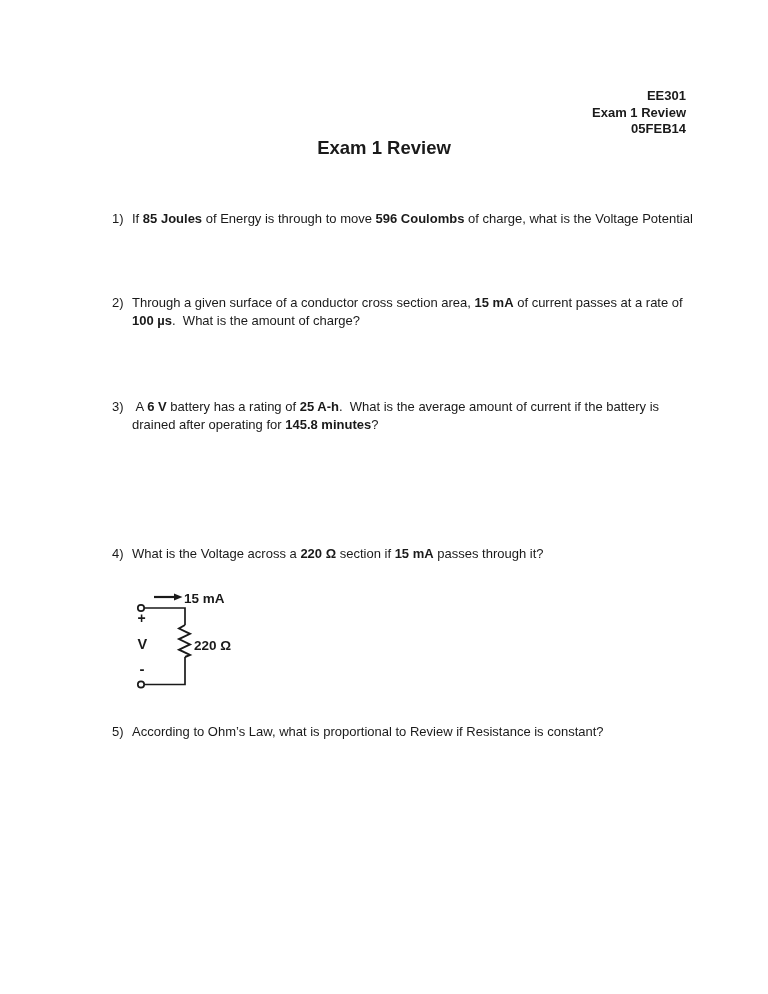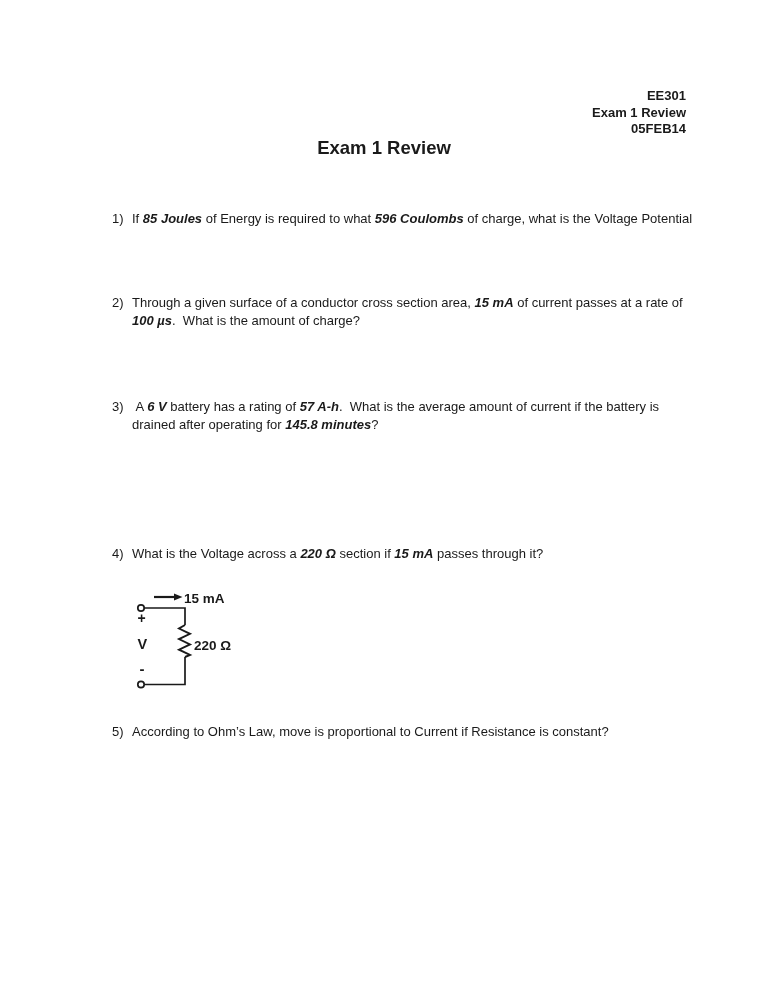--- a/index.html
+++ b/index.html
@@ -50,21 +50,21 @@
     left: 112px;
     top: 0;
   }
   .qtext {
     margin-left: 132px;
   }
   .qline {
     white-space: nowrap;
     height: 18px;
   }
-  .bold { font-weight: bold; font-style: italic; }
+  .bold { font-weight: bold; }
   .q1 { top: 210px; }
   .q2 { top: 294px; }
   .q3 { top: 398px; }
   .q4 { top: 545px; }
   .q5 { top: 723px; }
   .circuit-svg {
     position: absolute;
     left: 130px;
     top: 585px;
   }
@@ -83,36 +83,36 @@
     <div>EE301</div>
     <div>Exam 1 Review</div>
     <div>05FEB14</div>
   </div>
 
   <h1 class="doc-title">Exam 1 Review</h1>
 
   <div class="question q1">
     <span class="qnum">1)</span>
     <div class="qtext">
-        <div class="qline"><span>If </span><span class="bold">85 Joules</span><span> of Energy is required to what </span><span class="bold">596 Coulombs</span><span> of charge, what is the Voltage Potential</span></div>
+        <div class="qline"><span>If </span><span class="bold">85 Joules</span><span> of Energy is through to move </span><span class="bold">596 Coulombs</span><span> of charge, what is the Voltage Potential</span></div>
       </div>
   </div>
 
   <div class="question q2">
     <span class="qnum">2)</span>
     <div class="qtext">
         <div class="qline"><span>Through a given surface of a conductor cross section area, </span><span class="bold">15 mA</span><span> of current passes at a rate of</span></div>
         <div class="qline"><span class="bold">100 µs</span><span>.&nbsp; What is the amount of charge?</span></div>
       </div>
   </div>
 
   <div class="question q3">
     <span class="qnum">3)</span>
     <div class="qtext">
-        <div class="qline"><span>&nbsp;A </span><span class="bold">6 V</span><span> battery has a rating of </span><span class="bold">57 A-h</span><span>.&nbsp; What is the average amount of current if the battery is</span></div>
+        <div class="qline"><span>&nbsp;A </span><span class="bold">6 V</span><span> battery has a rating of </span><span class="bold">25 A-h</span><span>.&nbsp; What is the average amount of current if the battery is</span></div>
         <div class="qline"><span>drained after operating for </span><span class="bold">145.8 minutes</span><span>?</span></div>
       </div>
   </div>
 
   <div class="question q4">
     <span class="qnum">4)</span>
     <div class="qtext">
         <div class="qline"><span>What is the Voltage across a </span><span class="bold">220 Ω</span><span> section if </span><span class="bold">15 mA</span><span> passes through it?</span></div>
       </div>
   </div>
@@ -134,17 +134,17 @@
     <text x="54" y="17.5" font-size="13.5">15 mA</text>
     <text x="7.5" y="38" font-size="14">+</text>
     <text x="7.5" y="63.5" font-size="14.5">V</text>
     <text x="9.5" y="88.5" font-size="15">-</text>
     <text x="64" y="64.5" font-size="13.5">220 Ω</text>
   </svg>
 
   <div class="question q5">
     <span class="qnum">5)</span>
     <div class="qtext">
-        <div class="qline"><span>According to Ohm’s Law, move is proportional to Current if Resistance is constant?</span></div>
+        <div class="qline"><span>According to Ohm’s Law, what is proportional to Review if Resistance is constant?</span></div>
       </div>
   </div>
 
 </div>
 
 </body></html>

